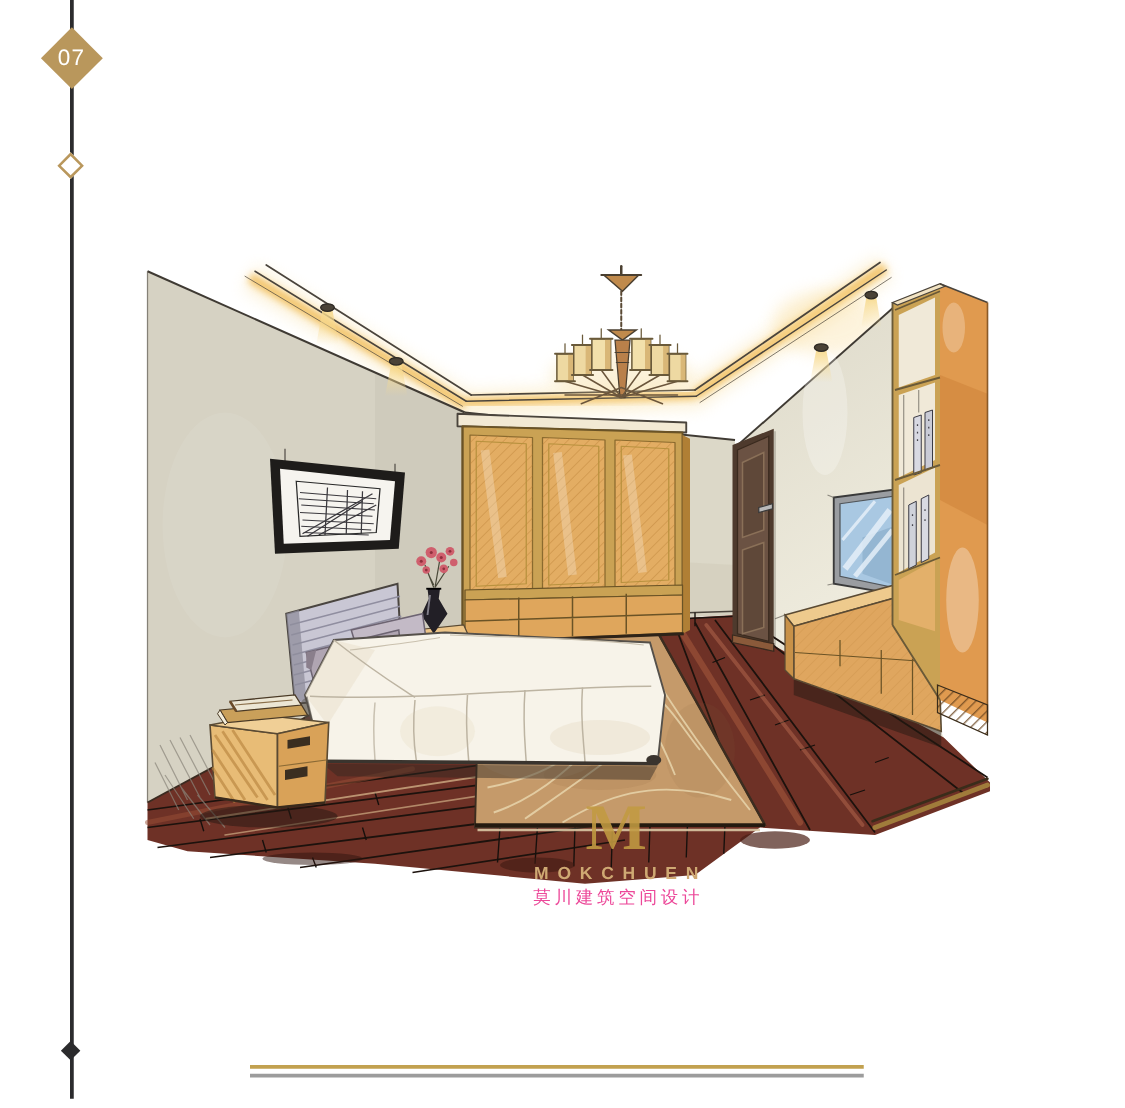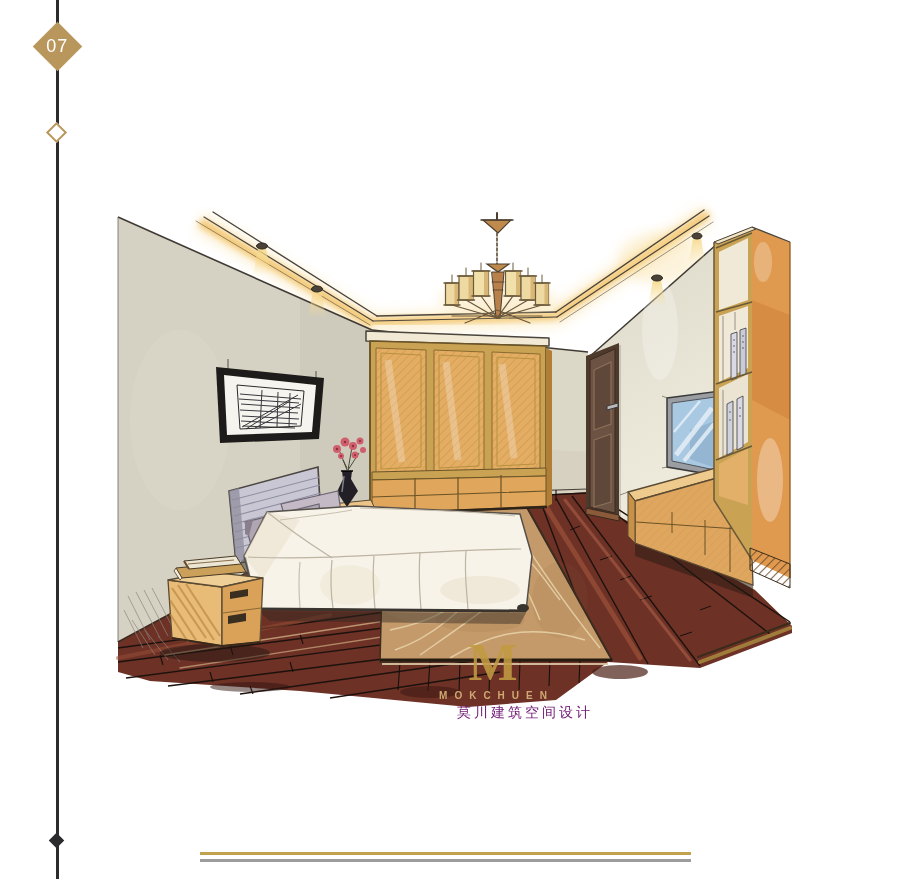--- a/index.html
+++ b/index.html
@@ -10,22 +10,22 @@
        transform:rotate(45deg);display:flex;align-items:center;justify-content:center;z-index:5;}
   .diamond-page span{transform:rotate(-45deg);color:#ffffff;font-size:18px;letter-spacing:1px;font-weight:300;}
   .diamond-small{position:absolute;left:49px;top:125px;width:11px;height:11px;background:#ffffff;
        border:2.5px solid #b9975c;transform:rotate(45deg);z-index:5;}
   .diamond-dark{position:absolute;left:51px;top:835px;width:11px;height:11px;background:#2b2b2d;
        transform:rotate(45deg);z-index:5;}
   .illu{position:absolute;left:0;top:0;z-index:1;}
   .logo{position:absolute;left:393px;top:641px;width:200px;text-align:center;z-index:6;}
   .logo .mono{font-family:"Liberation Serif", serif;font-weight:bold;font-size:52px;line-height:44px;
        color:#c29b42;opacity:0.88;}
-  .logo .en{margin-top:5px;font-size:10px;letter-spacing:7px;text-indent:7px;color:#cfa973;font-weight:bold;}
-  .logo .zh{margin-top:3px;font-size:14px;letter-spacing:3px;text-indent:3px;color:#701a75;text-align:right;}
+  .logo .en{margin-top:5px;font-size:14px;letter-spacing:7px;text-indent:7px;color:#cfa973;font-weight:bold;}
+  .logo .zh{margin-top:3px;font-size:14px;letter-spacing:3px;text-indent:3px;color:#ec4899;}
   .f-gold{position:absolute;left:200px;top:852px;width:491px;height:3px;background:#c2a150;z-index:5;}
   .f-gray{position:absolute;left:200px;top:859px;width:491px;height:3px;background:#9c9c9c;z-index:5;}
 </style>
 </head>
 <body>
 
 <svg class="illu" width="900" height="886" viewBox="0 0 900 886">
   <defs>
     <filter id="b3" x="-40%" y="-40%" width="180%" height="180%">
         <feGaussianBlur stdDeviation="3"></feGaussianBlur>

